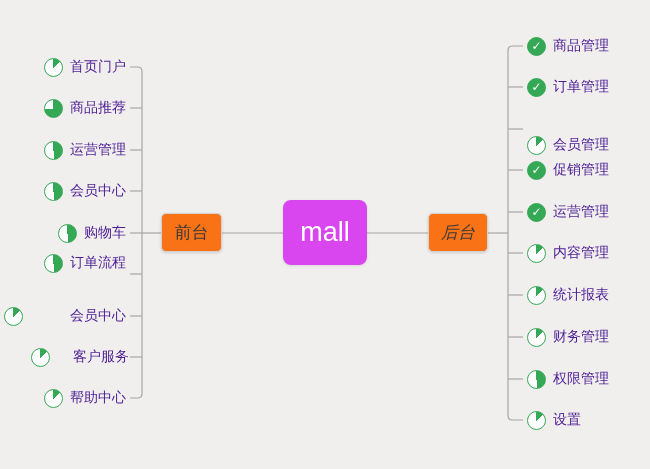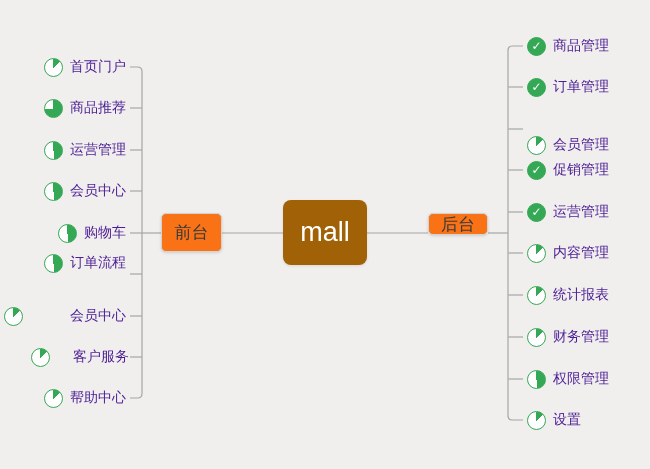--- a/index.html
+++ b/index.html
@@ -48,21 +48,21 @@
   }
   #root-node{
     position:absolute;
     left:283px;top:200px;width:84px;height:65px;
     border-radius:8px;
     box-shadow:0 1px 3px rgba(0,0,0,0.10);
     display:flex;align-items:center;justify-content:center;
     font-size:27px;color:#ffffff;
   }
   #frontend-node{left:161px;top:213px;width:61px;height:39px;}
-  #backend-node{left:428px;top:213px;width:60px;height:22px;}
+  #backend-node{left:428px;top:213px;width:60px;height:39px;font-style:italic;}
 </style>
 </head>
 <body style="background: rgb(240, 239, 237);">
 
 <div id="canvas">
 
   <svg id="connectors" viewBox="0 0 650 469" xmlns="http://www.w3.org/2000/svg">
     <g stroke="#a6a6a6" stroke-width="1.2" fill="none">
 
       <path d="M130 67 H137.5 Q142 67 142 71.5 V393.5 Q142 398 137.5 398 H130"></path>
@@ -85,21 +85,21 @@
       <path d="M508 129 H523"></path>
       <path d="M508 170 H523"></path>
       <path d="M508 212 H523"></path>
       <path d="M508 253 H523"></path>
       <path d="M508 295 H523"></path>
       <path d="M508 337 H523"></path>
       <path d="M508 379 H523"></path>
     </g>
   </svg>
 
-  <div id="root-node" style="background: #a16207;">mall</div>
+  <div id="root-node" style="background: #d946ef;">mall</div>
 
   <div id="frontend-node" class="node-box">前台</div>
   <div id="backend-node" class="node-box">后台</div>
 
   <div class="topic-row" style="right:524px;top:54px;">
     <span class="task-icon" style="background: conic-gradient(rgb(53, 168, 85) 0deg, rgb(53, 168, 85) 12.5%, rgb(255, 255, 255) 12.5%, rgb(255, 255, 255) 100%);"></span>
     <span class="topic-label">首页门户</span>
   </div>
   <div class="topic-row" style="right:524px;top:95px;">
     <span class="task-icon" style="background: conic-gradient(rgb(53, 168, 85) 0deg, rgb(53, 168, 85) 75%, rgb(255, 255, 255) 75%, rgb(255, 255, 255) 100%);"></span>

